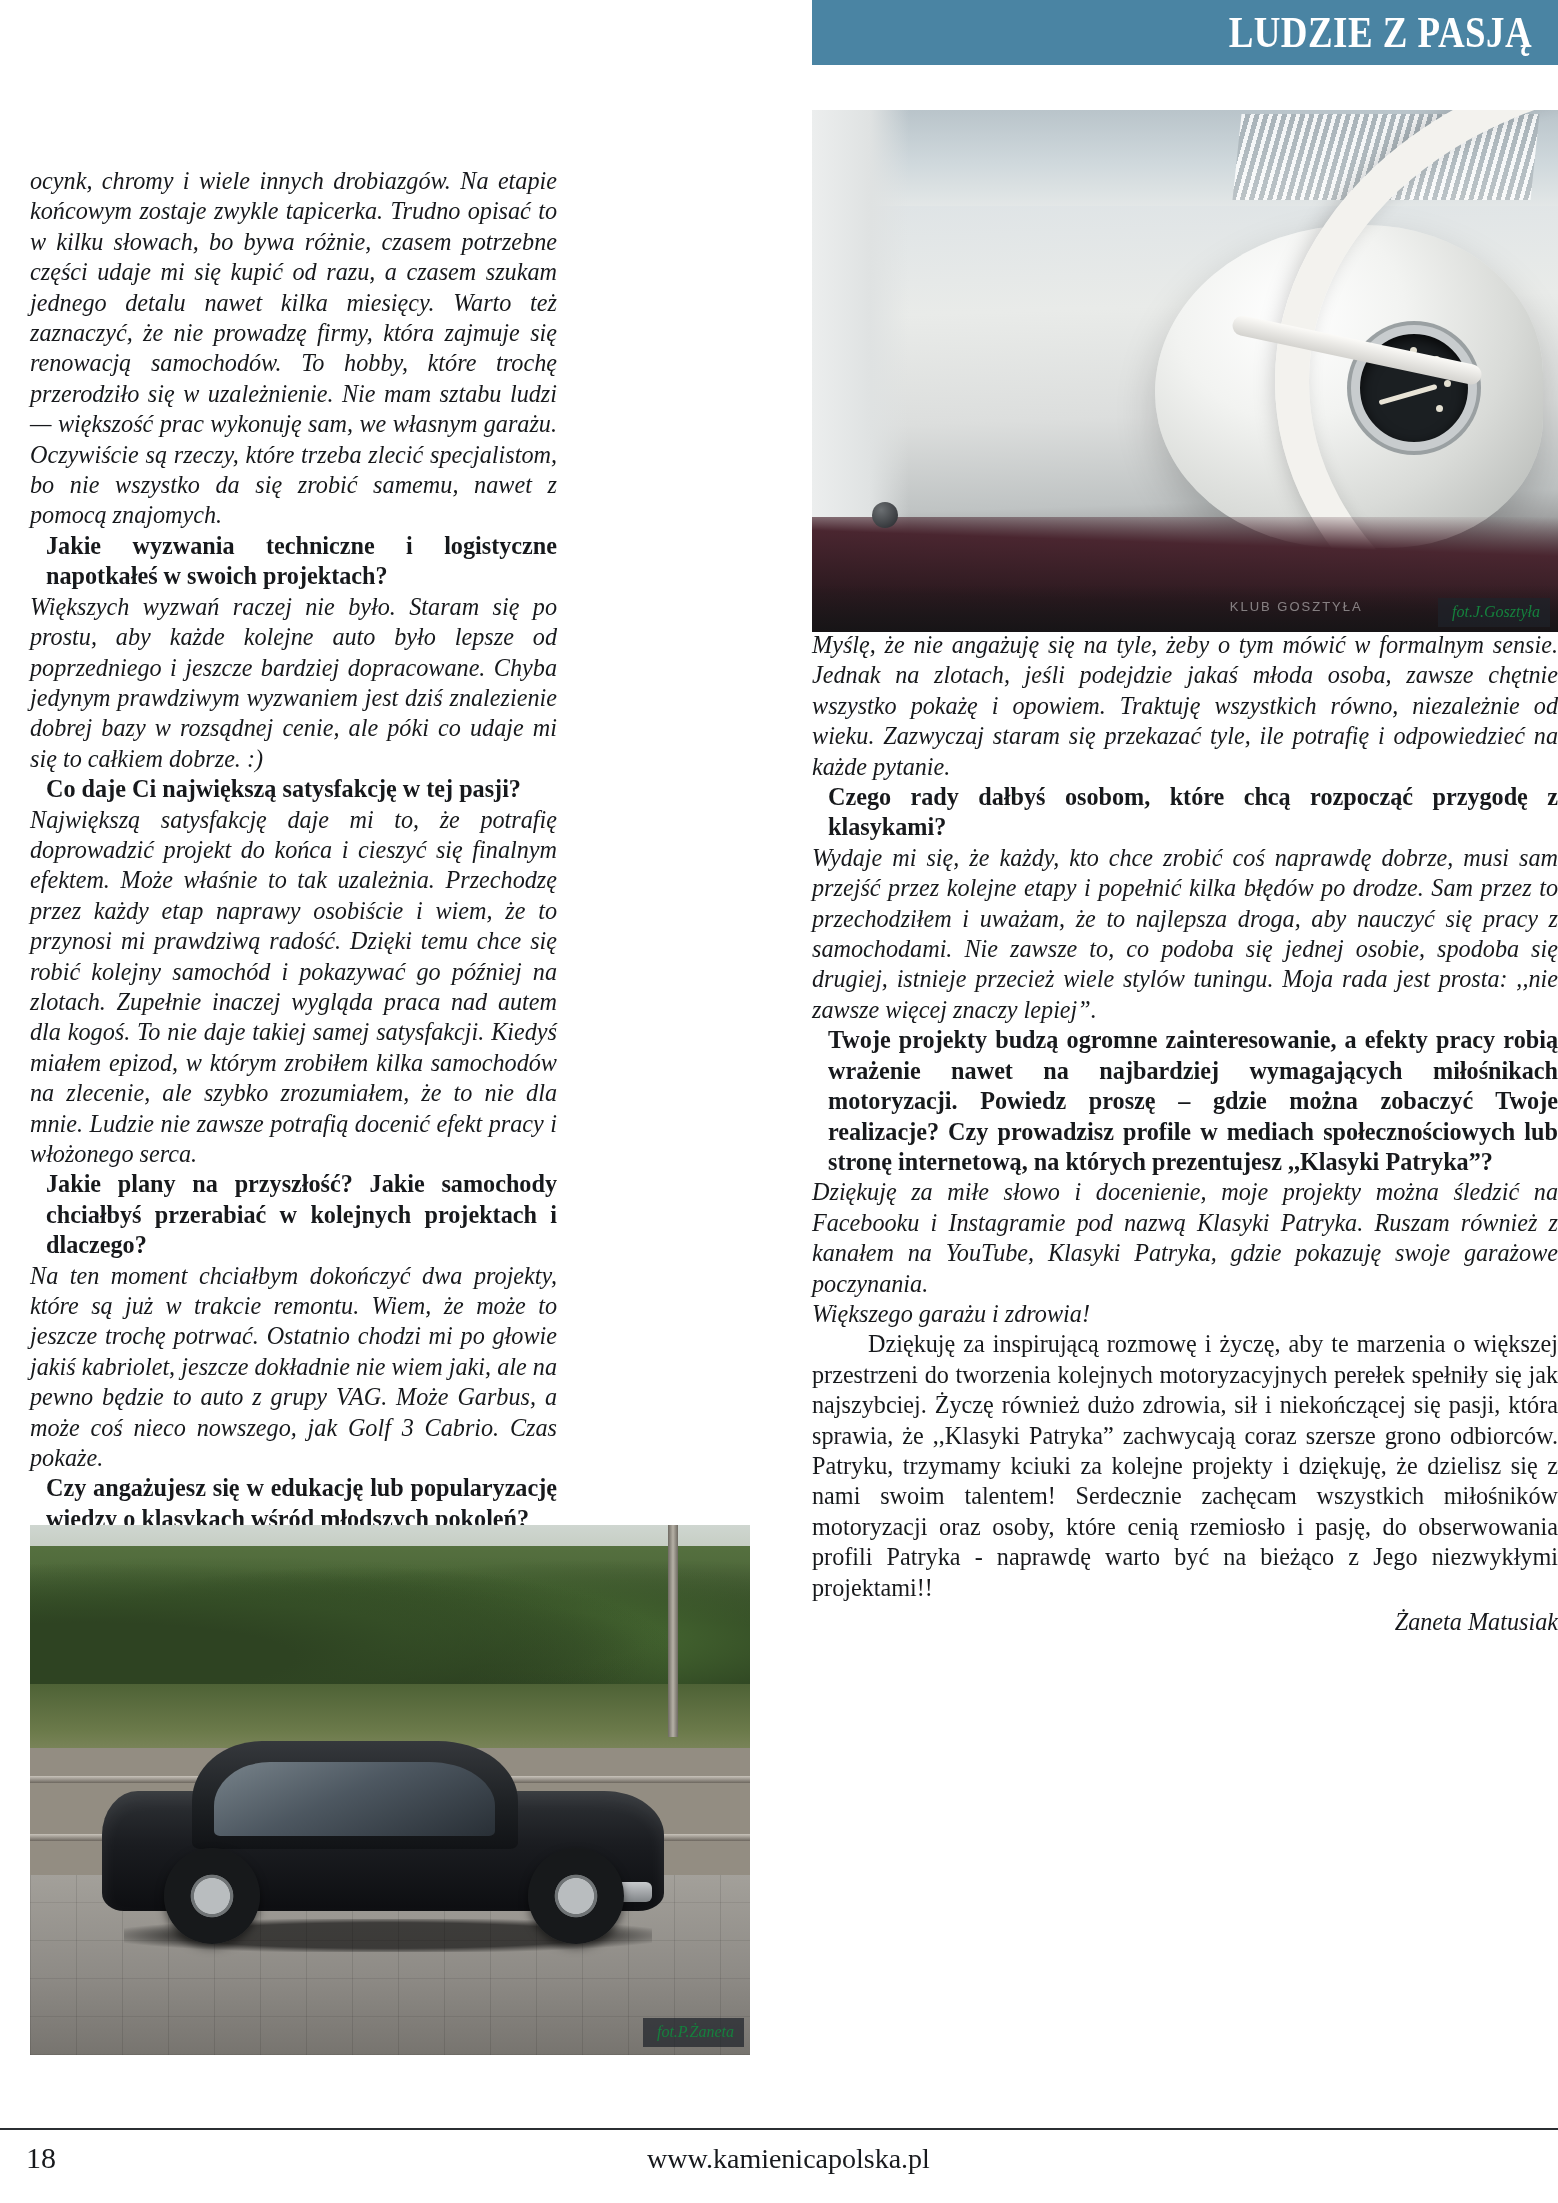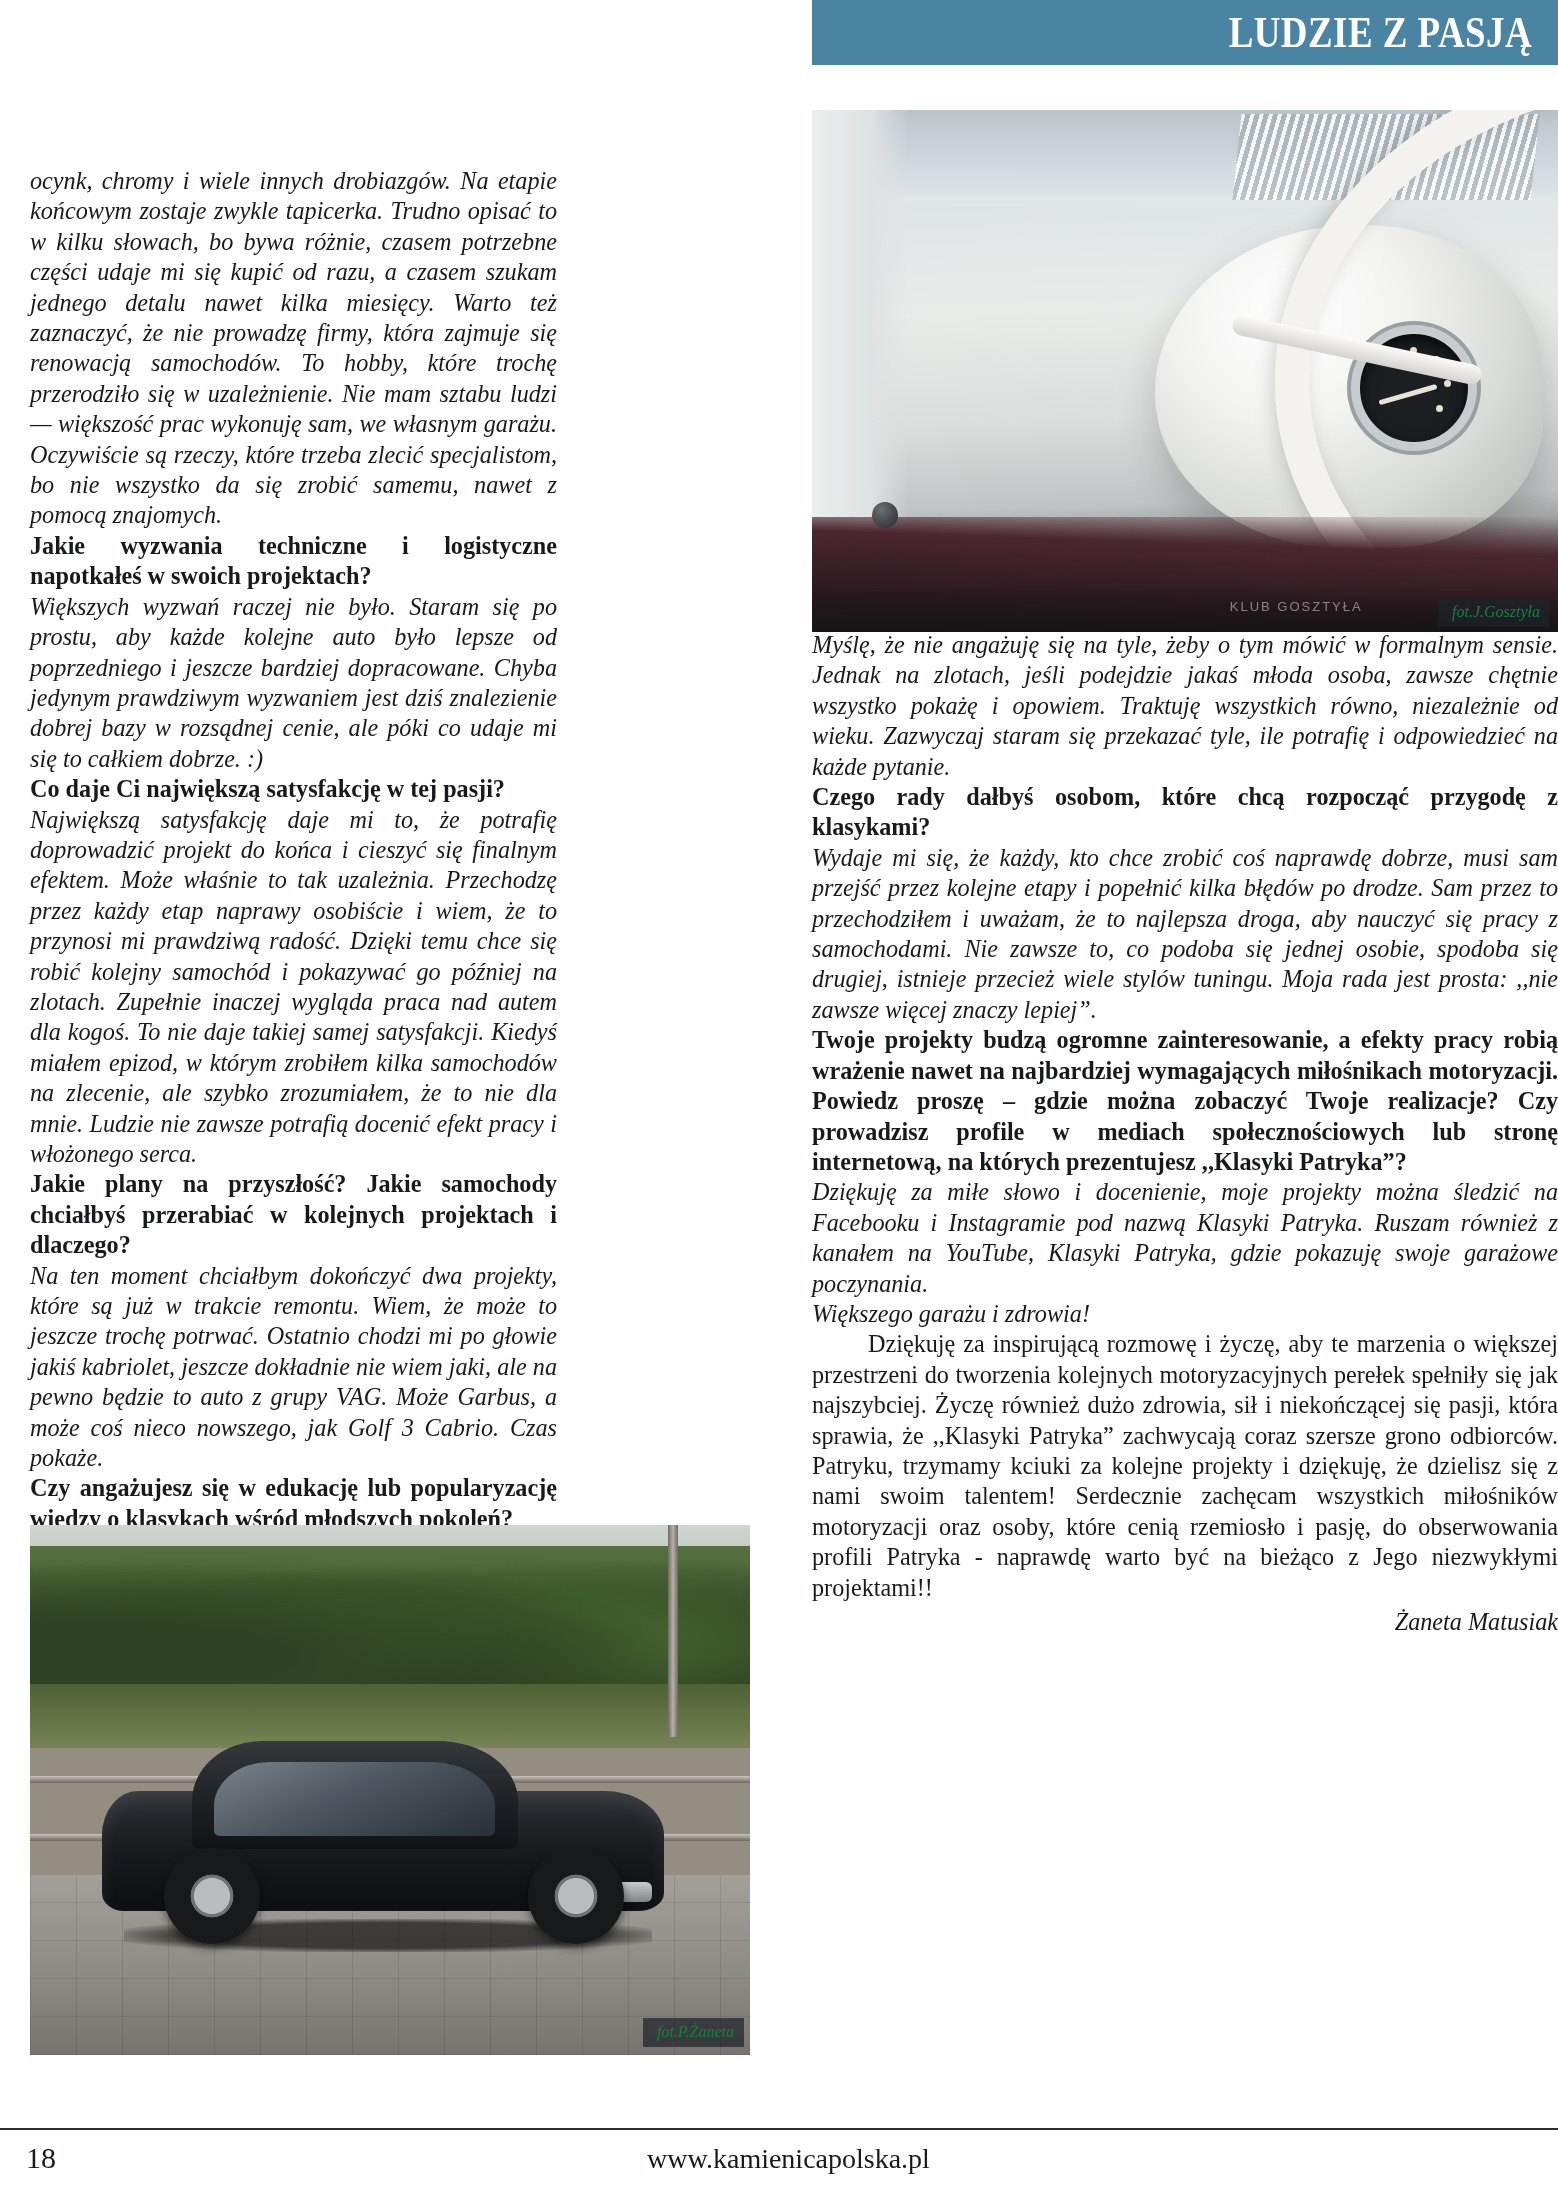--- a/index.html
+++ b/index.html
@@ -42,21 +42,21 @@
     width: 527px;
     font-size: 24.2px;
     line-height: 30.4px;
     text-align: justify;
   }
   .col-left  { left: 30px; }
   .col-right { left: 812px; top: 630px; width: 746px; }
 
   p { margin: 0; }
   .a  { font-style: italic;  text-align: justify; }
-  .h  { font-weight: bold;   font-style: normal; text-align: justify; }
+  .h  { font-weight: bold;   font-style: normal; text-align: justify; margin-left: 16px; }
   .h-last-left { text-align: left; }
   .plain { font-style: normal; text-align: justify; }
   .plain-indent { text-indent: 56px; }
   .signature {
     font-style: italic;
     text-align: right;
     margin-top: 4px;
   }
 
   

